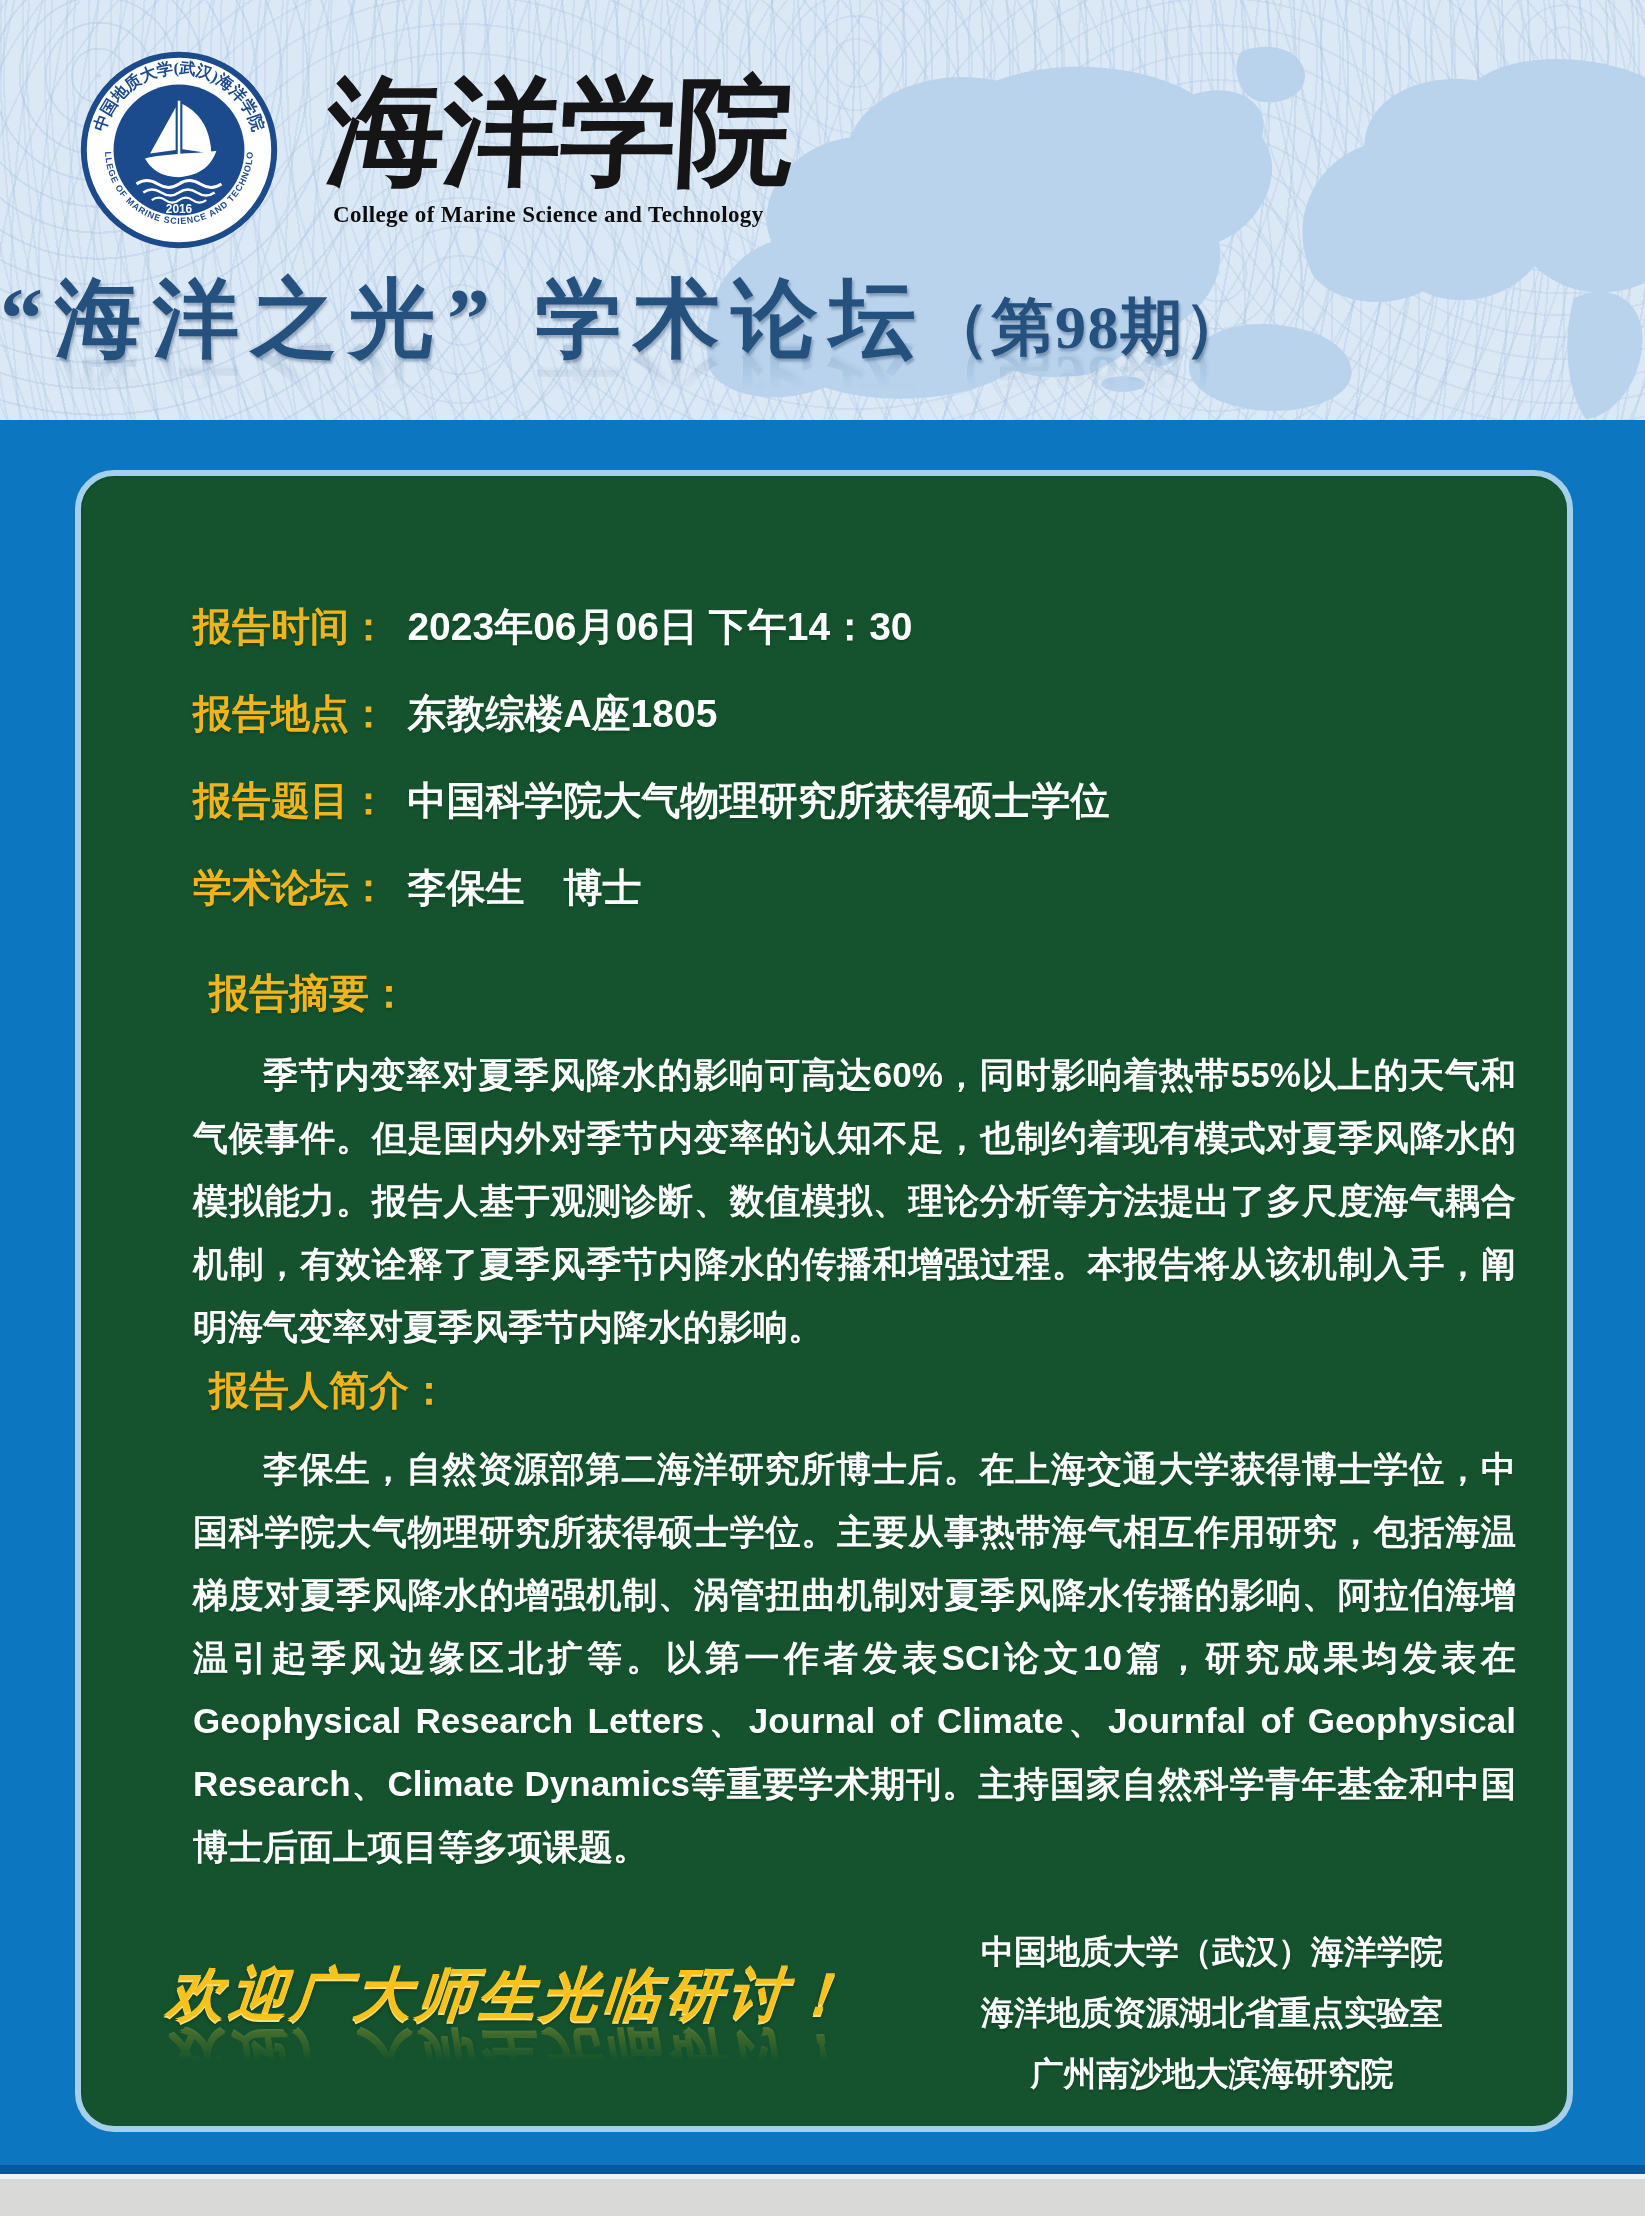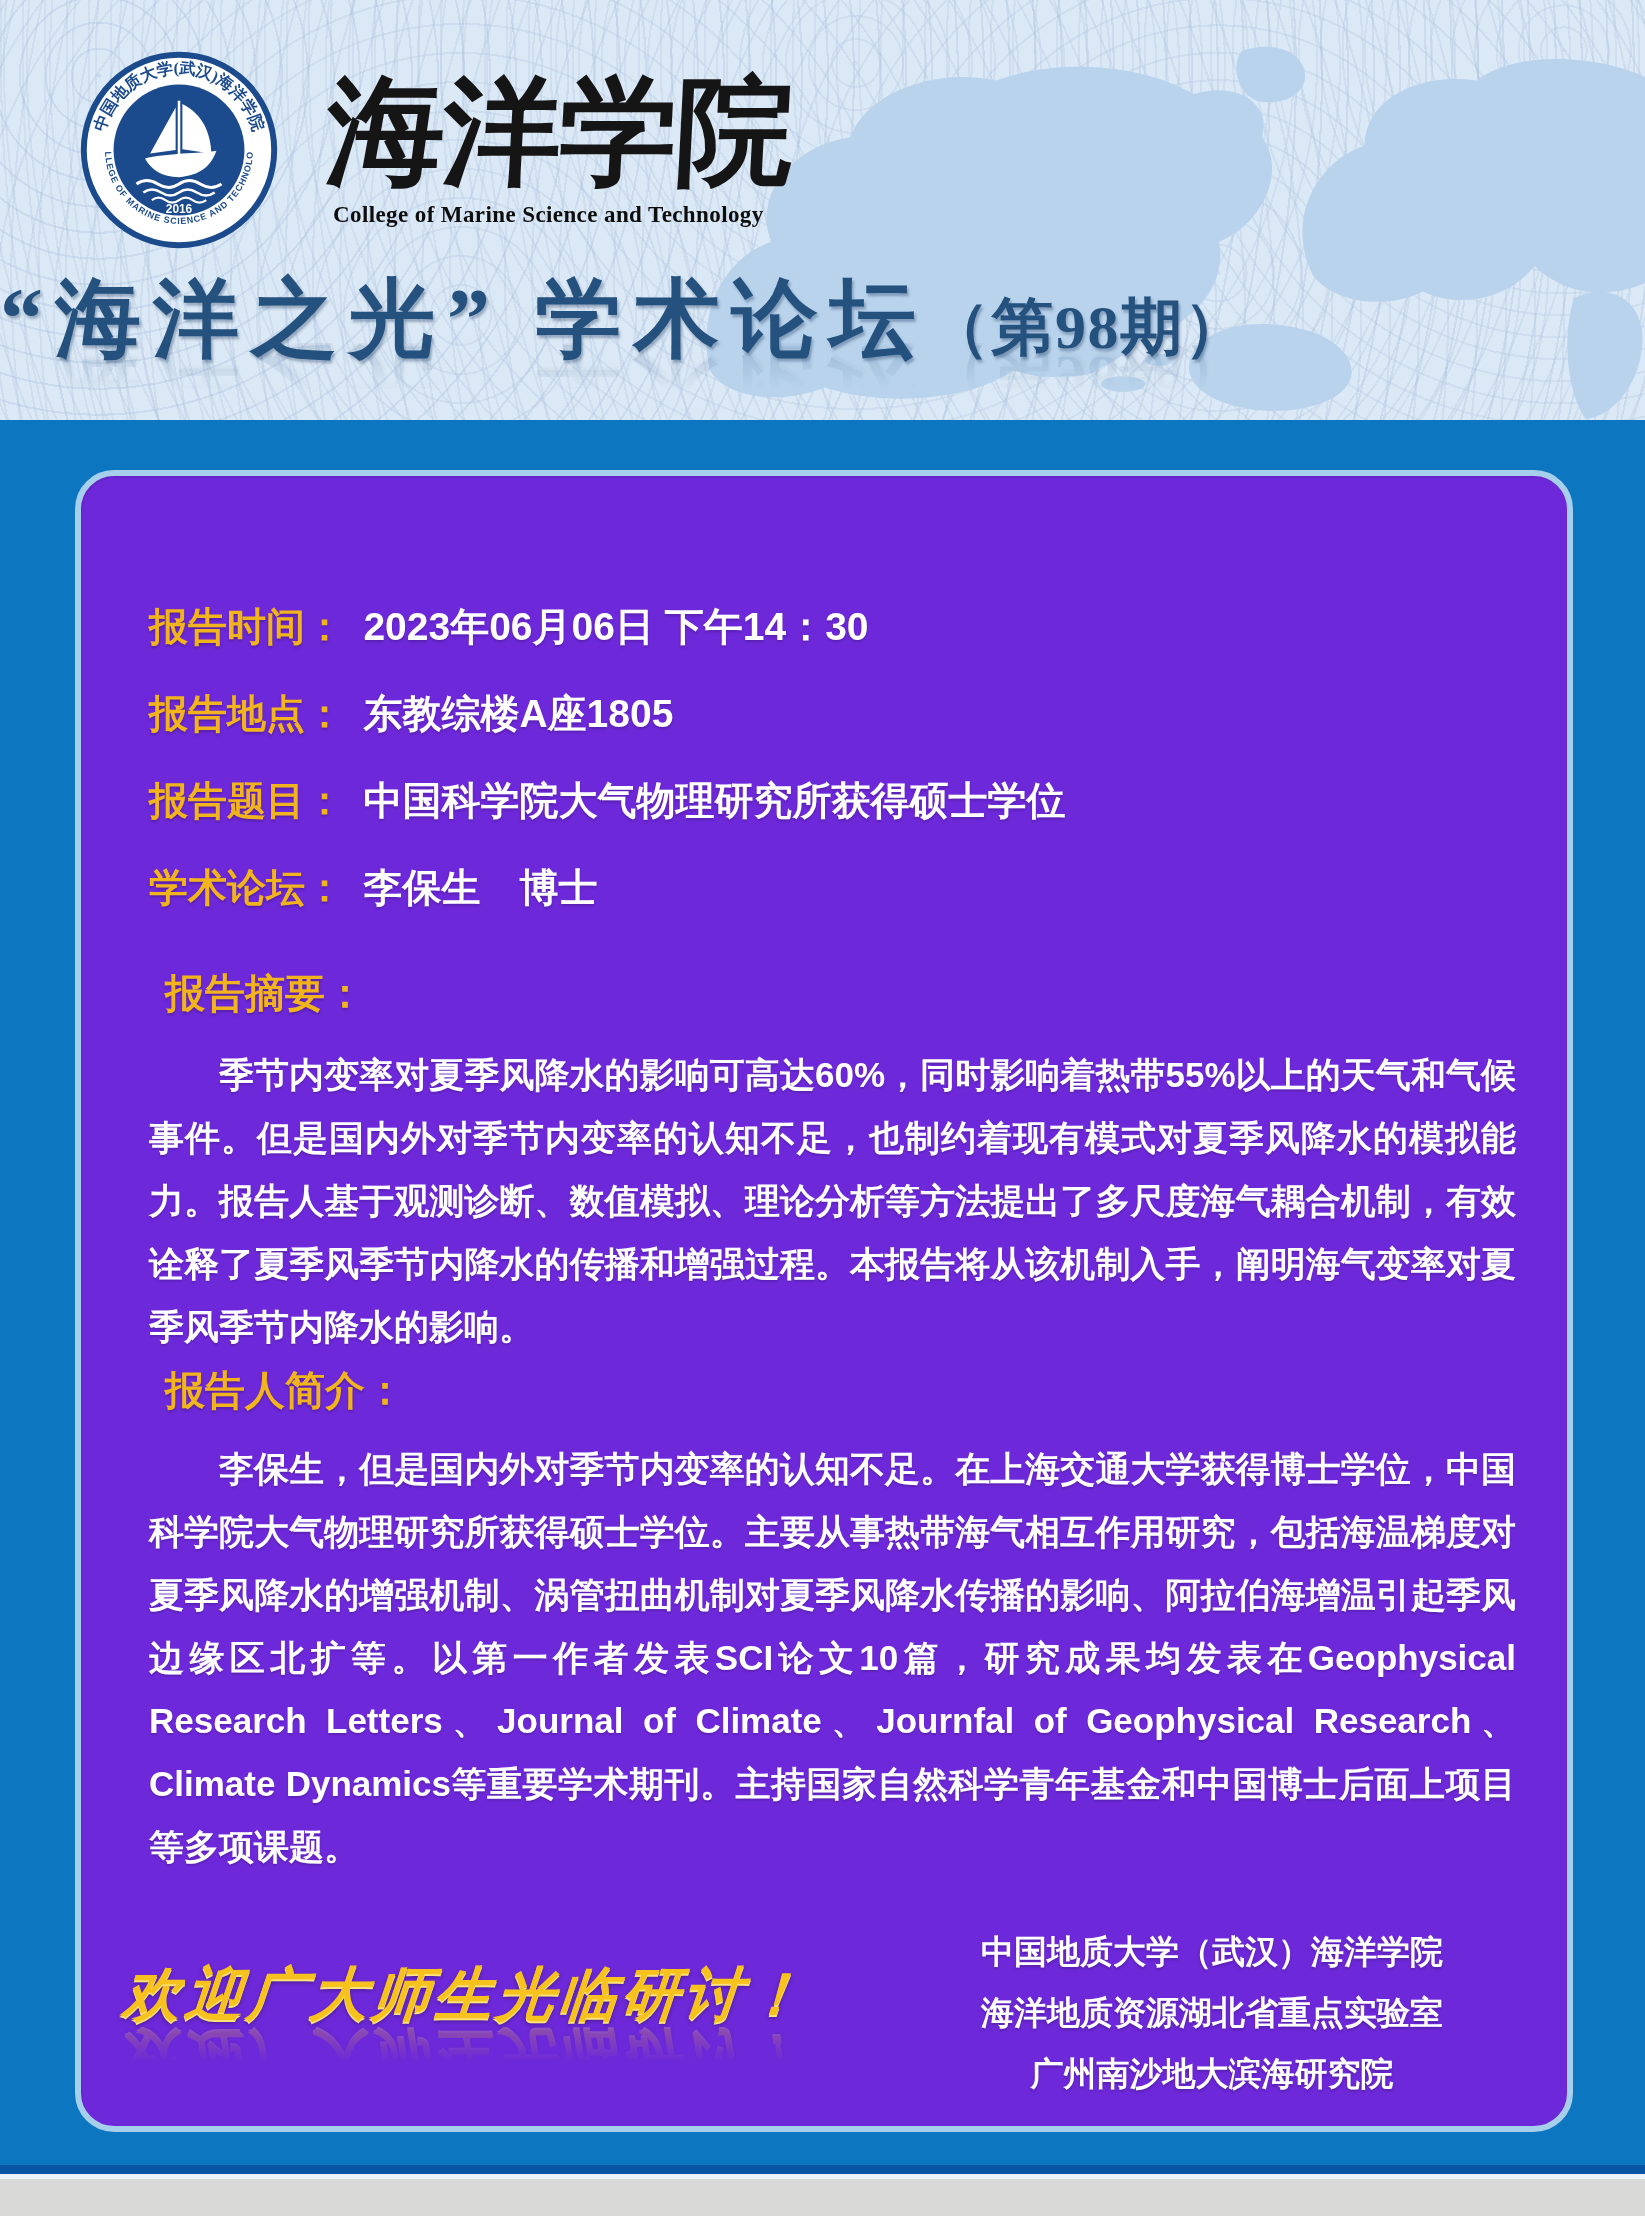--- a/index.html
+++ b/index.html
@@ -41,22 +41,22 @@
     transform:scaleY(-1);opacity:.22;margin-top:-19px;
     -webkit-mask-image:linear-gradient(to top, rgba(0,0,0,.9), transparent 55%);
             mask-image:linear-gradient(to top, rgba(0,0,0,.9), transparent 55%);
   }
 
   
   .body-blue{position:absolute;left:0;top:420px;width:1646px;height:1745px;background:#0d76c1;}
   .panel{
     position:absolute;left:75px;top:50px;width:1498px;height:1662px;
     box-sizing:border-box;border:6px solid #a6cfec;border-radius:39px;
-    background:#6d28d9;
-    padding:124px 51px 0 68px;
+    background:#14532d;
+    padding:124px 51px 0 112px;
     box-shadow:inset 1.7px 1.7px 0 rgba(0,0,0,.08);
   }
   .meta-row{display:flex;align-items:baseline;font-weight:bold;font-size:39px;margin-bottom:33px;}
   .meta-label{flex:0 0 199px;color:#f2b41c;text-shadow:0 1.7px 2.6px rgba(0,0,0,.22);white-space:nowrap;}
   .meta-value{color:#ffffff;text-shadow:0 1.7px 2.6px rgba(0,0,0,.18);margin-left:15.4px;white-space:nowrap;}
   .sec-heading{
     font-size:40px;font-weight:bold;color:#f2b41c;
     text-shadow:0 1.7px 2.6px rgba(0,0,0,.22);margin:16px;
   }
   .h-abstract{margin-top:51px;}
@@ -170,21 +170,21 @@
       </div>
       <div class="meta-row">
         <span class="meta-label">学术论坛：</span>
         <span class="meta-value">李保生　博士</span>
       </div>
 
       <h2 class="sec-heading h-abstract">报告摘要：</h2>
       <p class="body-text">季节内变率对夏季风降水的影响可高达60%，同时影响着热带55%以上的天气和气候事件。但是国内外对季节内变率的认知不足，也制约着现有模式对夏季风降水的模拟能力。报告人基于观测诊断、数值模拟、理论分析等方法提出了多尺度海气耦合机制，有效诠释了夏季风季节内降水的传播和增强过程。本报告将从该机制入手，阐明海气变率对夏季风季节内降水的影响。</p>
 
       <h2 class="sec-heading h-bio">报告人简介：</h2>
-      <p class="body-text bio-text">李保生，但是国内外对季节内变率的认知不足。在上海交通大学获得博士学位，中国科学院大气物理研究所获得硕士学位。主要从事热带海气相互作用研究，包括海温梯度对夏季风降水的增强机制、涡管扭曲机制对夏季风降水传播的影响、阿拉伯海增温引起季风边缘区北扩等。以第一作者发表SCI论文10篇，研究成果均发表在Geophysical Research Letters、Journal of Climate、Journfal of Geophysical Research、Climate Dynamics等重要学术期刊。主持国家自然科学青年基金和中国博士后面上项目等多项课题。</p>
+      <p class="body-text bio-text">李保生，自然资源部第二海洋研究所博士后。在上海交通大学获得博士学位，中国科学院大气物理研究所获得硕士学位。主要从事热带海气相互作用研究，包括海温梯度对夏季风降水的增强机制、涡管扭曲机制对夏季风降水传播的影响、阿拉伯海增温引起季风边缘区北扩等。以第一作者发表SCI论文10篇，研究成果均发表在Geophysical Research Letters、Journal of Climate、Journfal of Geophysical Research、Climate Dynamics等重要学术期刊。主持国家自然科学青年基金和中国博士后面上项目等多项课题。</p>
 
       <div class="footer-row">
         <div class="welcome-wrap">
           <div class="welcome">欢迎广大师生光临研讨！</div>
           <div class="welcome welcome-mirror" aria-hidden="true">欢迎广大师生光临研讨！</div>
         </div>
         <div class="orgs">
           <div class="org-line">中国地质大学（武汉）海洋学院</div>
           <div class="org-line">海洋地质资源湖北省重点实验室</div>
           <div class="org-line">广州南沙地大滨海研究院</div>

